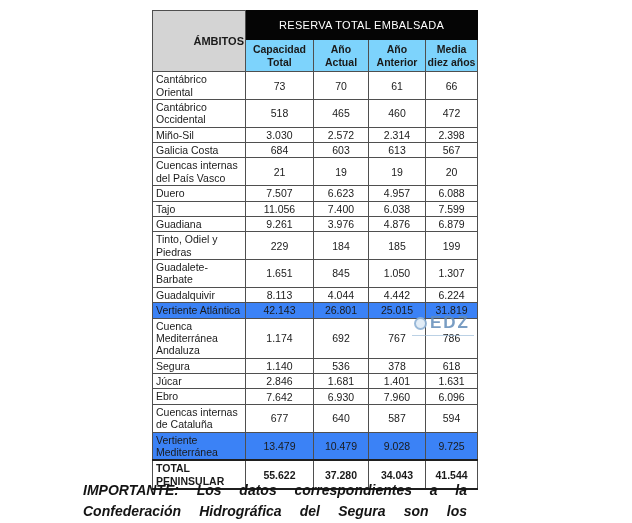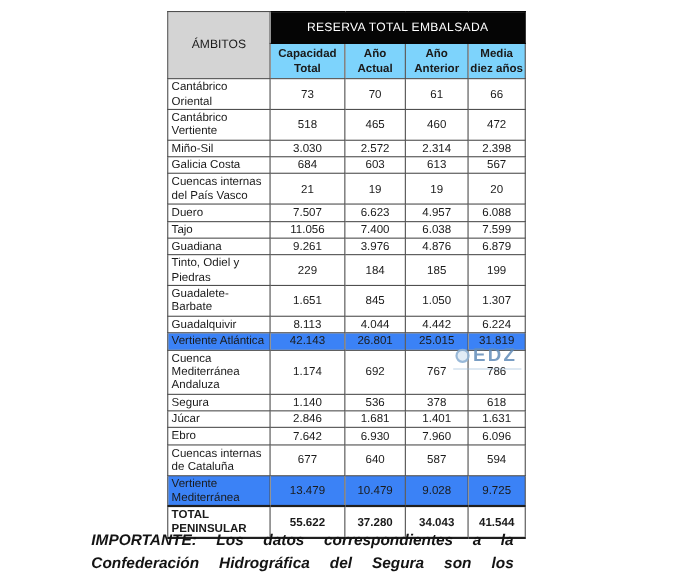--- a/index.html
+++ b/index.html
@@ -33,23 +33,23 @@
     color: #ffffff;
     font-weight: normal;
     font-size: 11px;
     text-align: center;
     height: 26px;
     letter-spacing: 0.3px;
     border: 1px solid #050505;
   }
   th.corner {
     background: #d4d4d4;
-    font-weight: normal;
+    font-weight: bold;
     font-size: 11px;
-    text-align: center;
+    text-align: right;
     vertical-align: middle;
     margin-left: 13px;
   }
   th.colhead {
     background: #7dd3fc;
     font-weight: bold;
     text-align: center;
     vertical-align: middle;
     padding: 3px 1px;
     line-height: 1.2;
@@ -132,21 +132,21 @@
   </thead>
   <tbody>
     <tr>
       <td class="label">Cantábrico Oriental</td>
       <td class="val">73</td>
       <td class="val">70</td>
       <td class="val">61</td>
       <td class="val">66</td>
     </tr>
     <tr>
-      <td class="label">Cantábrico Vertiente</td>
+      <td class="label">Cantábrico Occidental</td>
       <td class="val">518</td>
       <td class="val">465</td>
       <td class="val">460</td>
       <td class="val">472</td>
     </tr>
     <tr>
       <td class="label">Miño-Sil</td>
       <td class="val">3.030</td>
       <td class="val">2.572</td>
       <td class="val">2.314</td>

